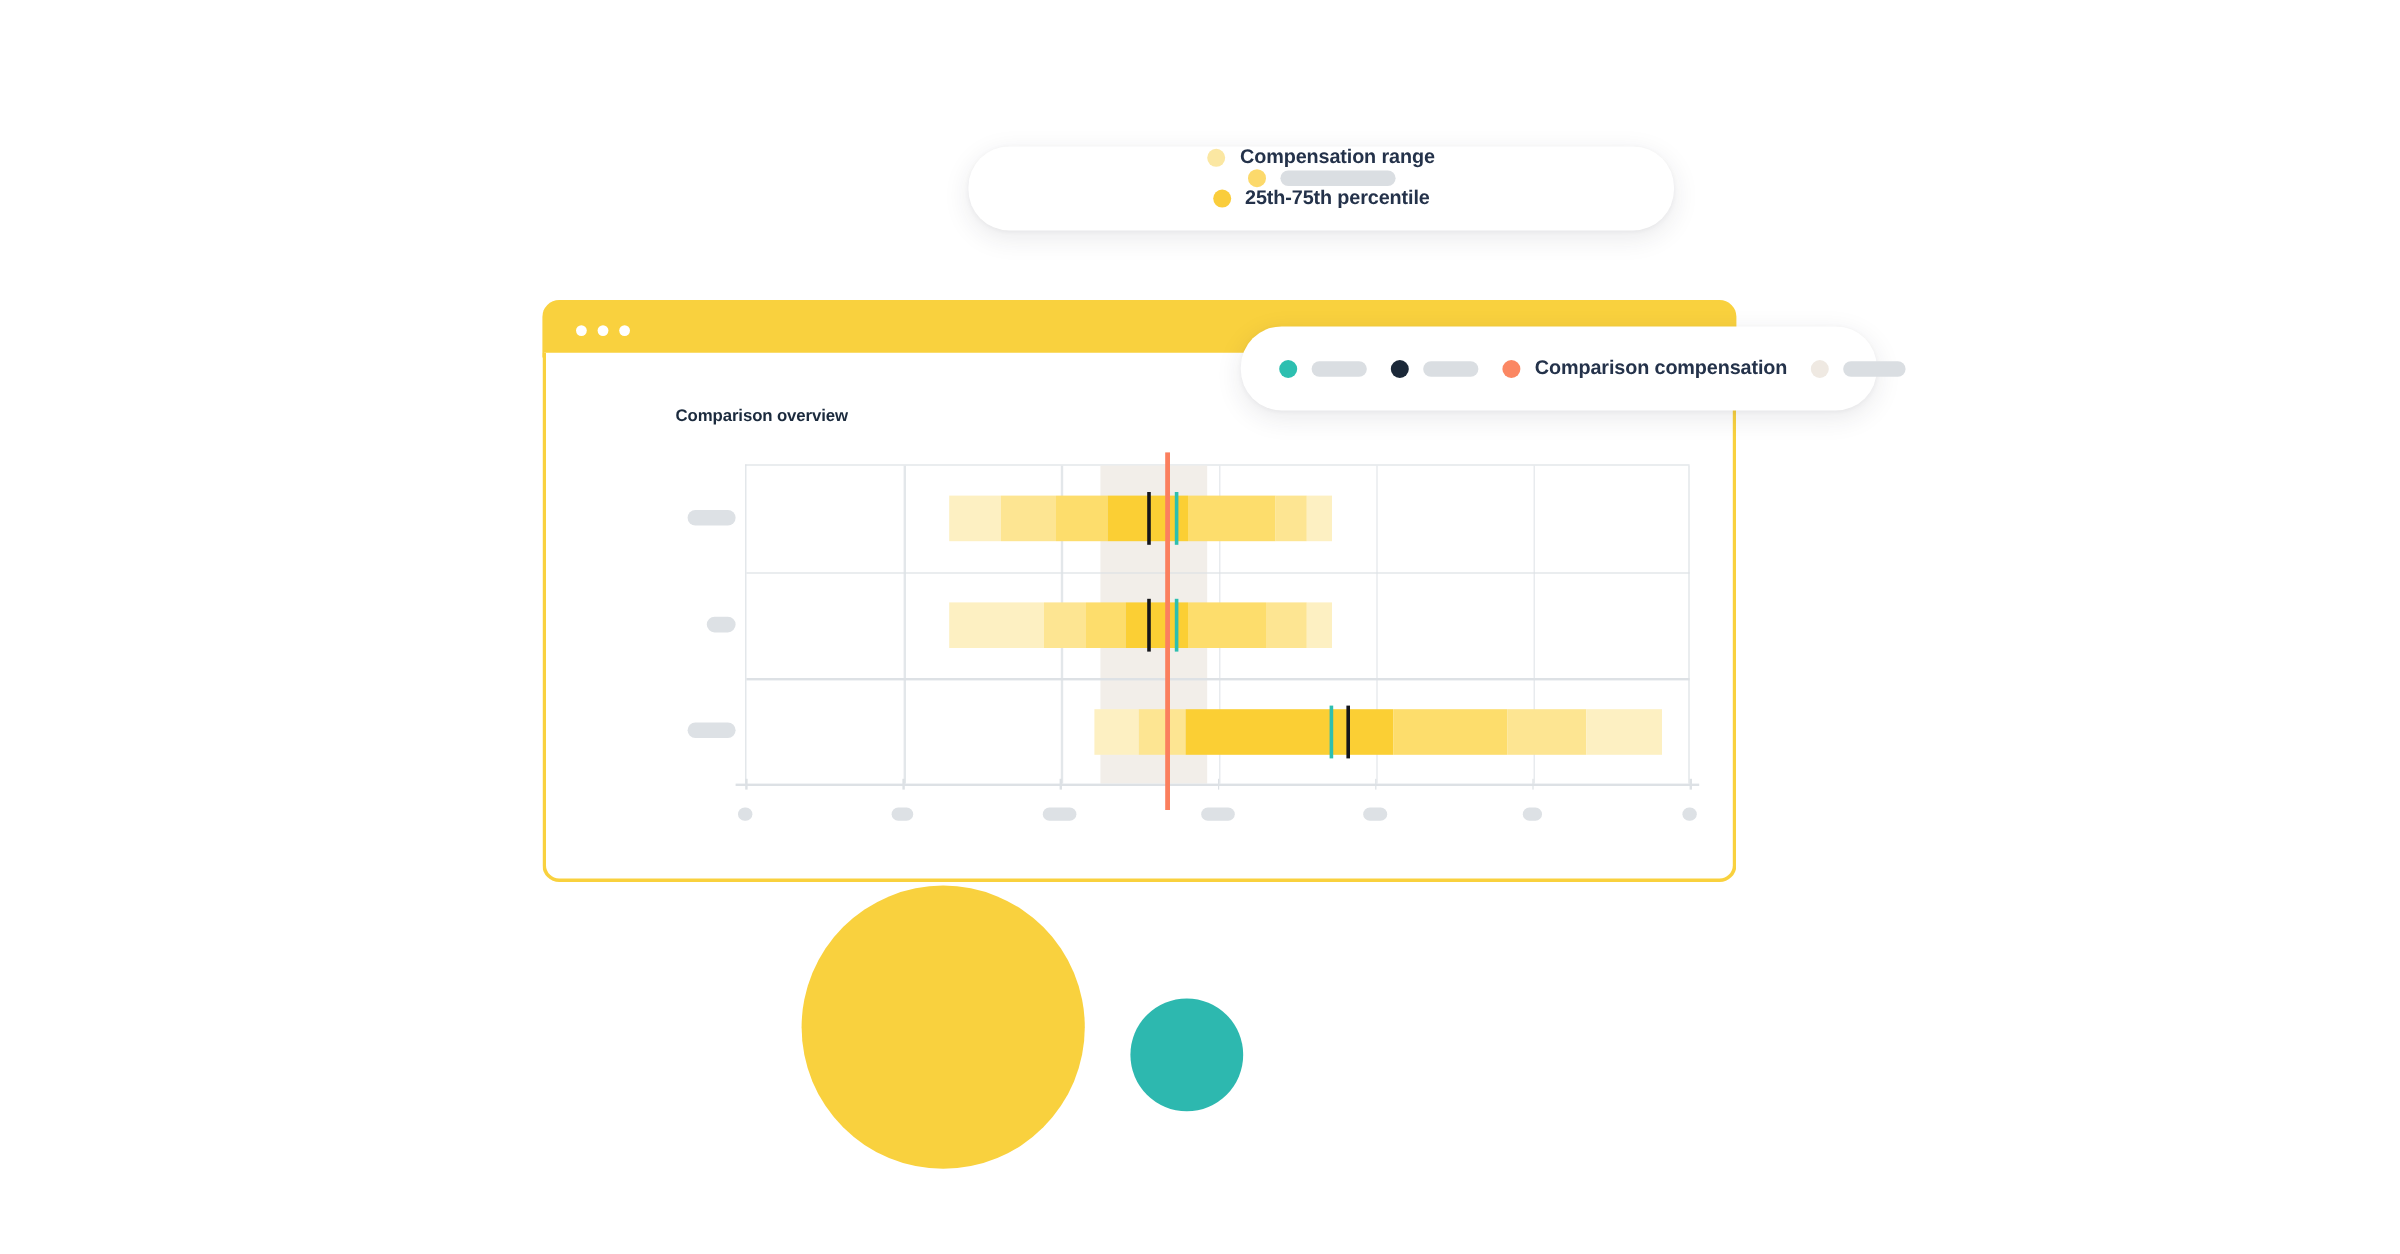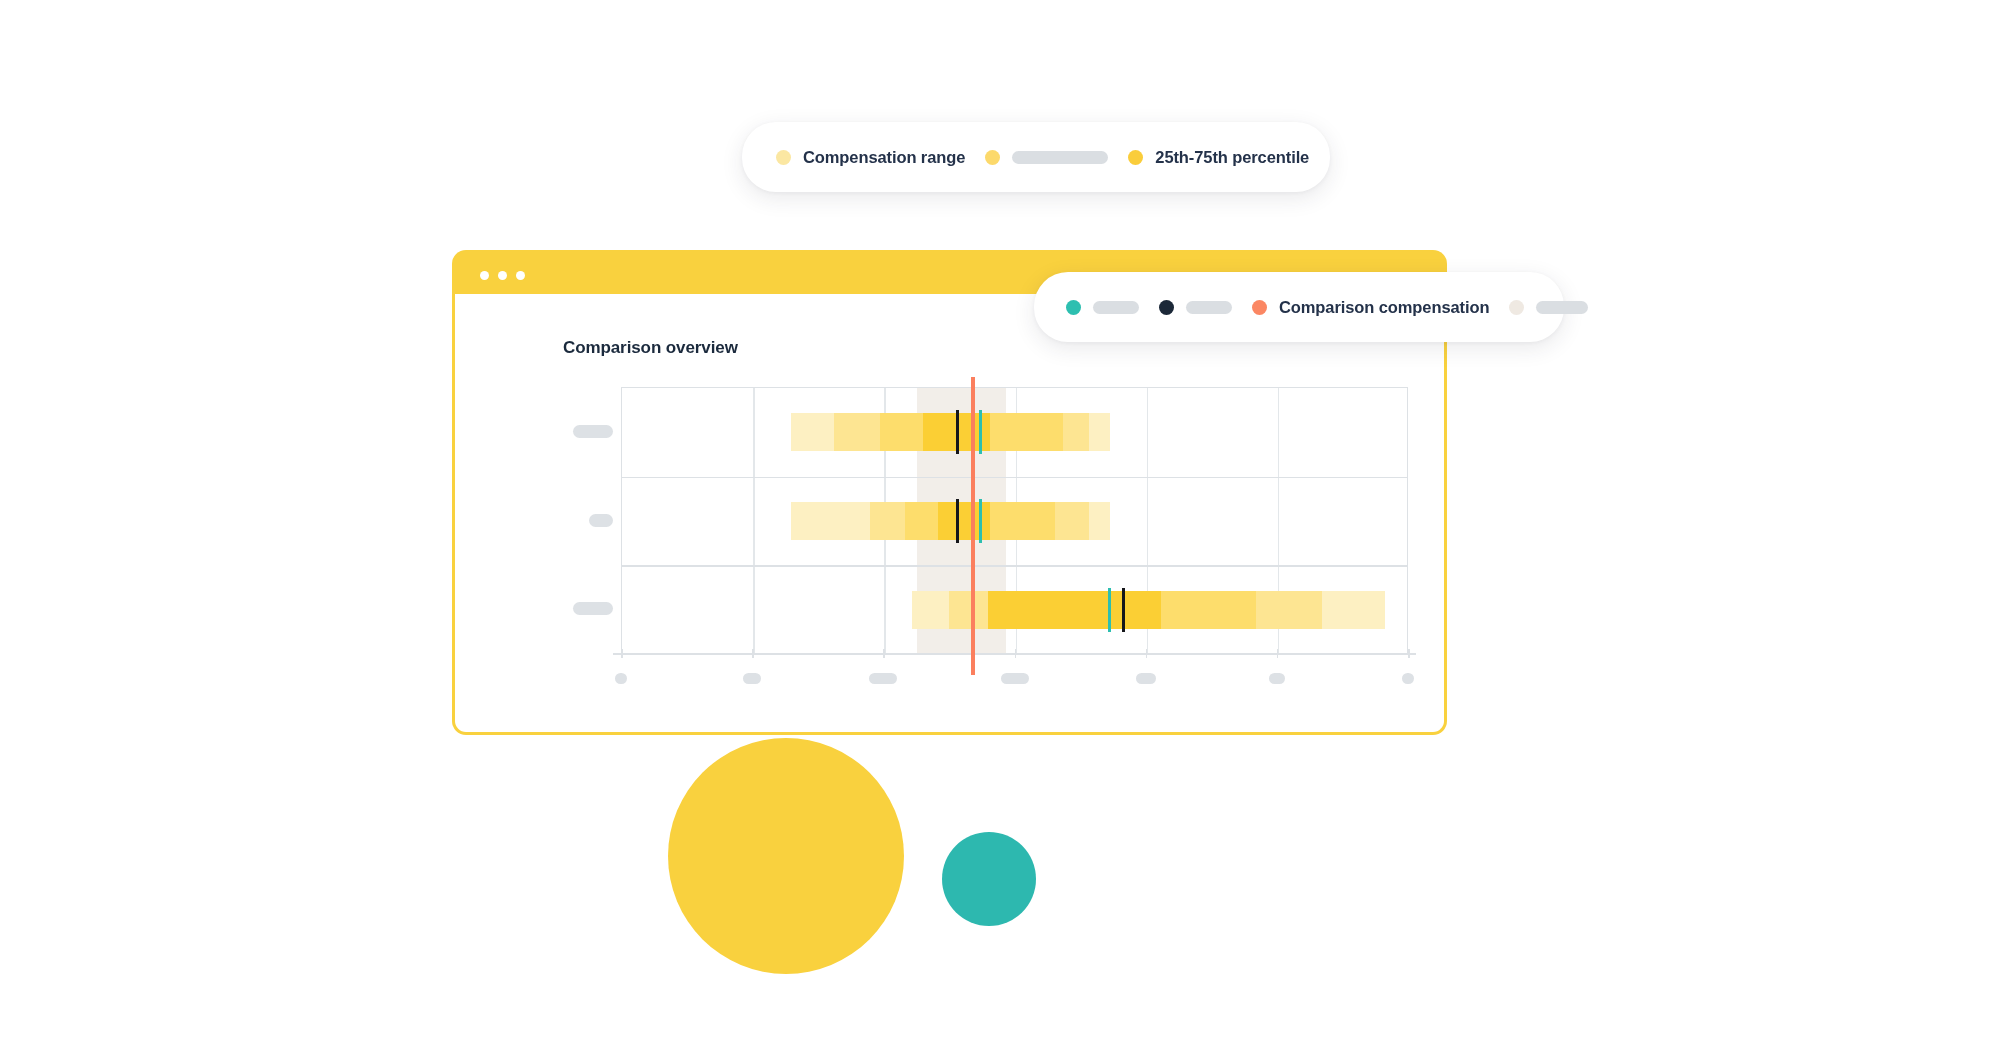--- a/index.html
+++ b/index.html
@@ -81,21 +81,21 @@
     border-top: none;
     border-radius: 0 0 14px 14px;
     box-sizing: border-box;
   }
 
   
   .chart-title {
     position: absolute;
     left: 108px;
     top: 44px;
-    font-size: 17px;
+    font-size: 14px;
     font-weight: bold;
     color: #1B2A3D;
     letter-spacing: -0.1px;
     white-space: nowrap;
   }
 
   
   .chart-area {
     position: absolute;
     left: 108px;
@@ -219,26 +219,27 @@
   .legend-card {
     position: absolute;
     background: #ffffff;
     border-radius: 34px;
     box-shadow: 0 6px 22px rgba(40,44,60,0.10), 0 1px 4px rgba(40,44,60,0.05);
     display: flex;
     align-items: center;
     z-index: 5;
   }
   .legend-top {
-    left: 742px;
+    left: 807px;
     top: 122px;
     width: 588px;
     height: 70px;
     padding: 0 34px;
     box-sizing: border-box;
+    flex-direction: column;
   }
   .legend-bottom {
     left: 1034px;
     top: 272px;
     width: 530px;
     height: 70px;
     padding: 0 32px;
     box-sizing: border-box;
     z-index: 6;
   }

